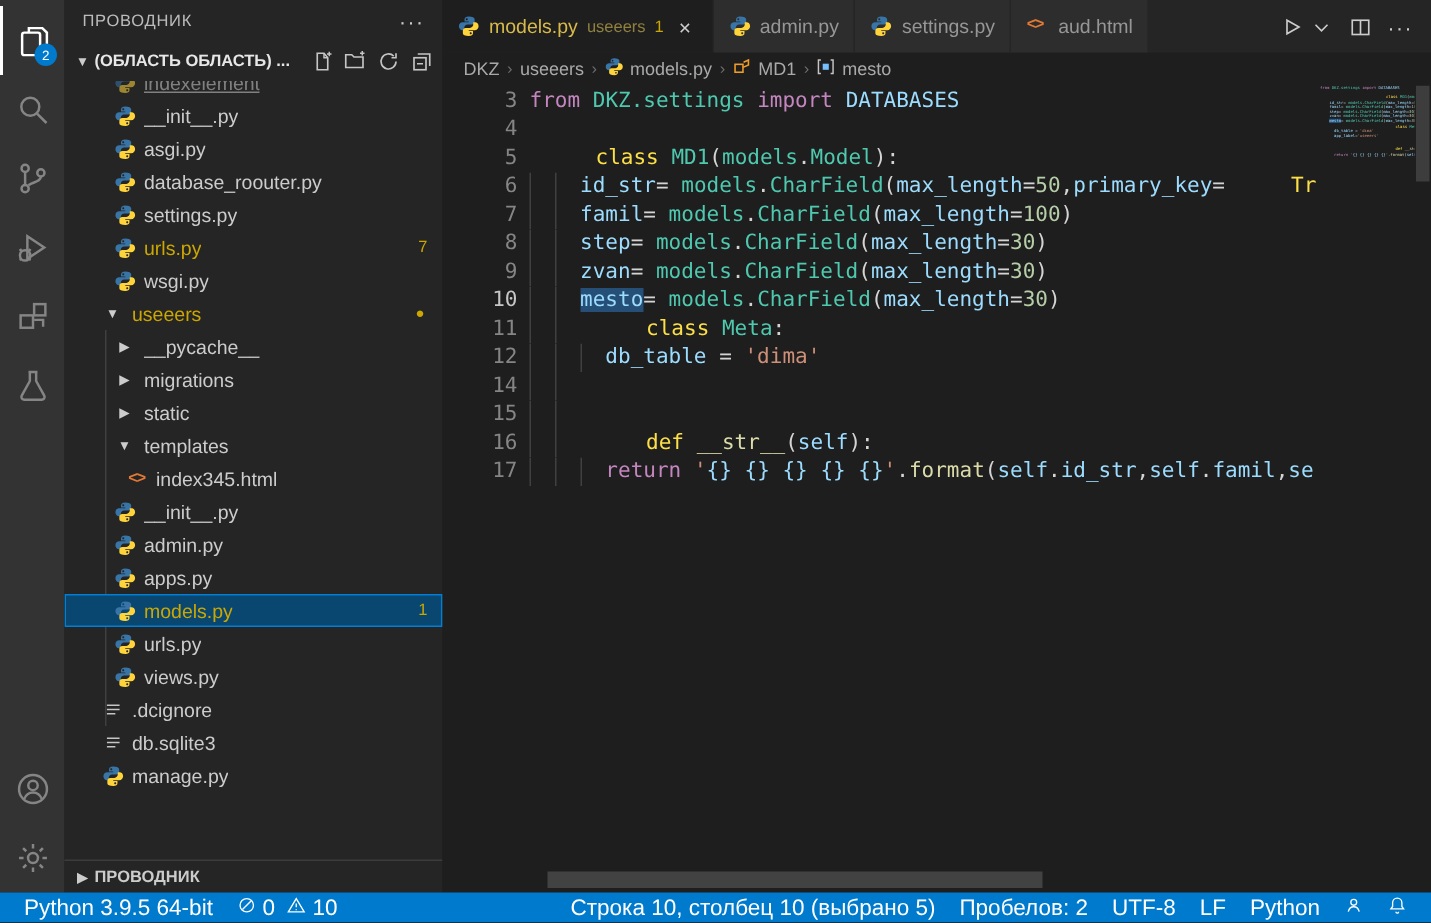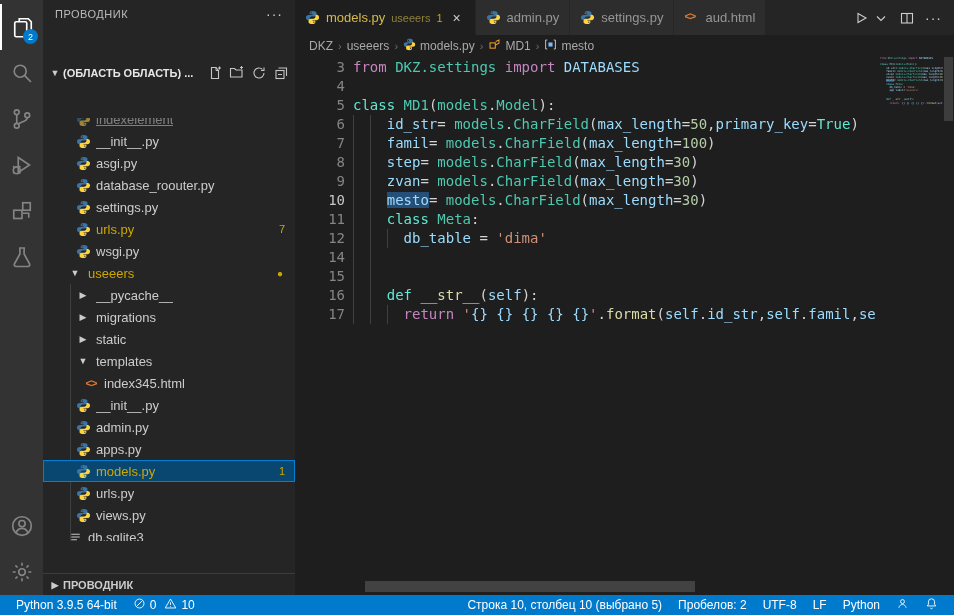--- a/index.html
+++ b/index.html
@@ -14,21 +14,21 @@
   .act-item { width:43px; height:46px; display:flex; align-items:center; justify-content:center;
               position:relative; color:#858585; cursor:pointer; }
   .act-item.active { color:#ffffff; border-left:2px solid #ffffff; }
   .act-item svg { width:24px; height:24px; }
   .act-badge { position:absolute; right:5px; bottom:6px; min-width:15px; height:15px;
                border-radius:50%; background:#007acc; color:#fff; font-size:9px;
                display:flex; align-items:center; justify-content:center; }
   #act-bottom { margin-top:auto; }
 
   
-  #sidebar { width:252px; background:#252526; color:#cccccc; display:flex; flex-direction:column; font-size:13px;gap:32px; }
+  #sidebar { width:252px; background:#252526; color:#cccccc; display:flex; flex-direction:column; font-size:13px; }
   #sidebar-title { height:28px; display:flex; align-items:center; padding:0 12px;
                    font-size:11px; letter-spacing:.5px; color:#bbbbbb; }
   #sidebar-title .spacer, .spacer { flex:1; }
   #sidebar-title .more { color:#cccccc; font-size:14px; letter-spacing:1px; cursor:pointer; }
   #section-header { height:26px; display:flex; align-items:center; padding:0 4px 0 4px;
                     font-weight:bold; font-size:11px; color:#e7e7e7; }
   #section-header .chev { width:16px; text-align:center; font-size:9px; color:#cccccc; }
   #section-header .ws-label { white-space:nowrap; overflow:hidden; }
   .hdr-actions { display:flex; gap:2px; margin-left:auto; }
   .hdr-btn { width:20px; height:20px; display:flex; align-items:center; justify-content:center;
@@ -80,39 +80,39 @@
   #editor { flex:1; position:relative; overflow:hidden; font-family:"DejaVu Sans Mono", monospace;
             font-size:14px; line-height:19px; }
   #code { position:absolute; left:0; top:1px; right:76px; }
   .cl { display:flex; height:19px; position:relative; }
   .cl .ln { width:50px; flex:none; text-align:right; color:#858585; user-select:none; }
   .cl.active-line .ln { color:#c6c6c6; }
   .cl .ct { padding-left:8px; white-space:pre; position:relative; flex:1; overflow:hidden; }
   .cl .g { position:absolute; top:0; width:1px; height:19px; background:#404040; }
   .tk-p  { color:#d4d4d4; }
   .tk-k1 { color:#c586c0; }
-  .tk-k2 { color:#5eead4; }
+  .tk-k2 { color:#fde047;margin-left:44px; }
   .tk-ty { color:#4ec9b0; }
   .tk-v  { color:#9cdcfe; }
   .tk-s  { color:#ce9178; }
   .tk-n  { color:#b5cea8; }
   .tk-f  { color:#dcdcaa; }
   .tk-sel{ color:#9cdcfe; background:#264f78; }
 
   #minimap { position:absolute; right:11px; top:0; width:65px; bottom:0; overflow:hidden; cursor:pointer; }
   #minimap .cl { height:3.2px; }
   #minimap .ct { padding-left:2px; font-size:2.6px; line-height:3.2px; }
   #vscroll { position:absolute; right:0; top:0; width:11px; bottom:0; }
   #vscroll .slider { position:absolute; top:0; left:1px; width:9px; height:64px; background:rgba(121,121,121,.35); }
   #hscroll { position:absolute; left:70px; bottom:3px; width:330px; height:11px;
              background:rgba(121,121,121,.4); cursor:pointer; }
 
   
   #statusbar { height:20px; background:#007acc; color:#ffffff; display:flex; align-items:center;
-               font-size:12px; padding:0 8px; }
+               font-size:15px; padding:0 8px; }
   .sb-item { display:flex; align-items:center; gap:4px; padding:0 8px; height:20px; cursor:pointer; }
   .sb-item svg { width:13px; height:13px; }
   #sb-right { margin-left:auto; display:flex; align-items:center; }
 </style>
 </head>
 <body>
 
 <div id="app">
   <div id="main">
 
@@ -387,20 +387,30 @@
           </div>
           <div class="row" style="padding-left: 32px;">
             <span class="inner" style="display: flex; align-items: center; gap: 5px; width: 100%;">
               <span class="ficon">
                 <svg viewBox="0 0 16 16">
                   <path fill="#3874A6" d="M7.9 1C6.1 1 5 1.8 5 3v1.6h3v.6H3.8C2.2 5.2 1 6.3 1 8s1.2 2.8 2.4 2.8h1.4V9.2c0-1.3 1.1-2.4 2.4-2.4h3c1.1 0 2-.9 2-2V3c0-1.2-1.5-2-4.3-2zM6.6 2.3c.4 0 .7.3.7.7s-.3.7-.7.7-.7-.3-.7-.7.3-.7.7-.7z"></path>
                   <path fill="#FFD43B" d="M8.1 15c1.8 0 2.9-.8 2.9-2v-1.6H8v-.6h4.2c1.6 0 2.8-1.1 2.8-2.8s-1.2-2.8-2.4-2.8h-1.4v1.6c0 1.3-1.1 2.4-2.4 2.4h-3c-1.1 0-2 .9-2 2V13c0 1.2 1.5 2 4.3 2zm1.3-1.3c-.4 0-.7-.3-.7-.7s.3-.7.7-.7.7.3.7.7-.3.7-.7.7z"></path>
                 </svg>
               </span>
               <span class="label">views.py</span>
+            </span>
+          </div>
+          <div class="row" style="padding-left: 24px;">
+            <span class="inner" style="display: flex; align-items: center; gap: 5px; width: 100%;">
+              <span class="ficon">
+                <svg viewBox="0 0 16 16" stroke="#c5c5c5" stroke-width="1.1">
+                  <path d="M3.5 4.5h9M3.5 7.5h9M3.5 10.5h6"></path>
+                </svg>
+              </span>
+              <span class="label">.dcignore</span>
             </span>
           </div>
           <div class="row" style="padding-left: 24px;">
             <span class="inner" style="display: flex; align-items: center; gap: 5px; width: 100%;">
               <span class="ficon">
                 <svg viewBox="0 0 16 16" stroke="#c5c5c5" stroke-width="1.1">
                   <path d="M3.5 4.5h9M3.5 7.5h9M3.5 10.5h6"></path>
                 </svg>
               </span>
               <span class="label">db.sqlite3</span>

